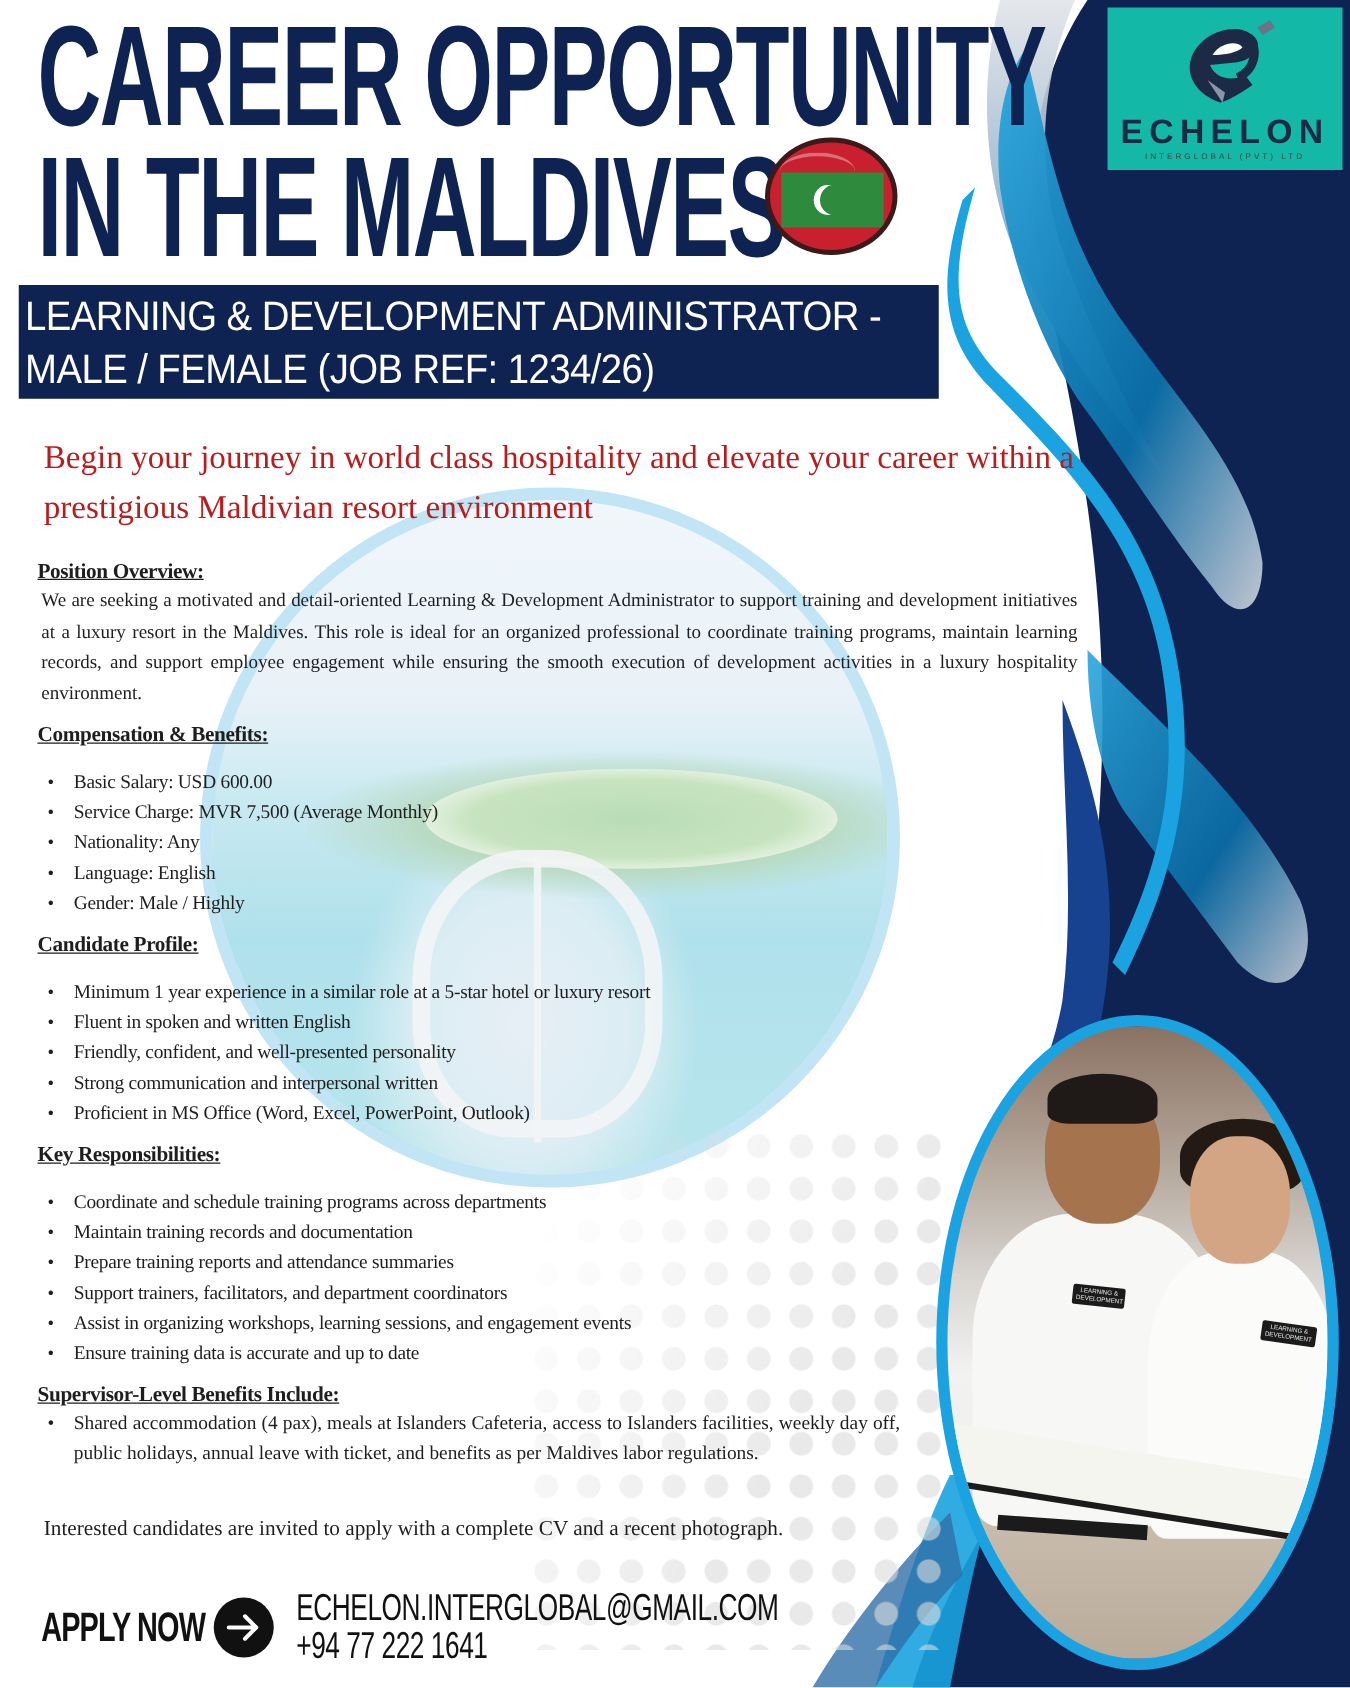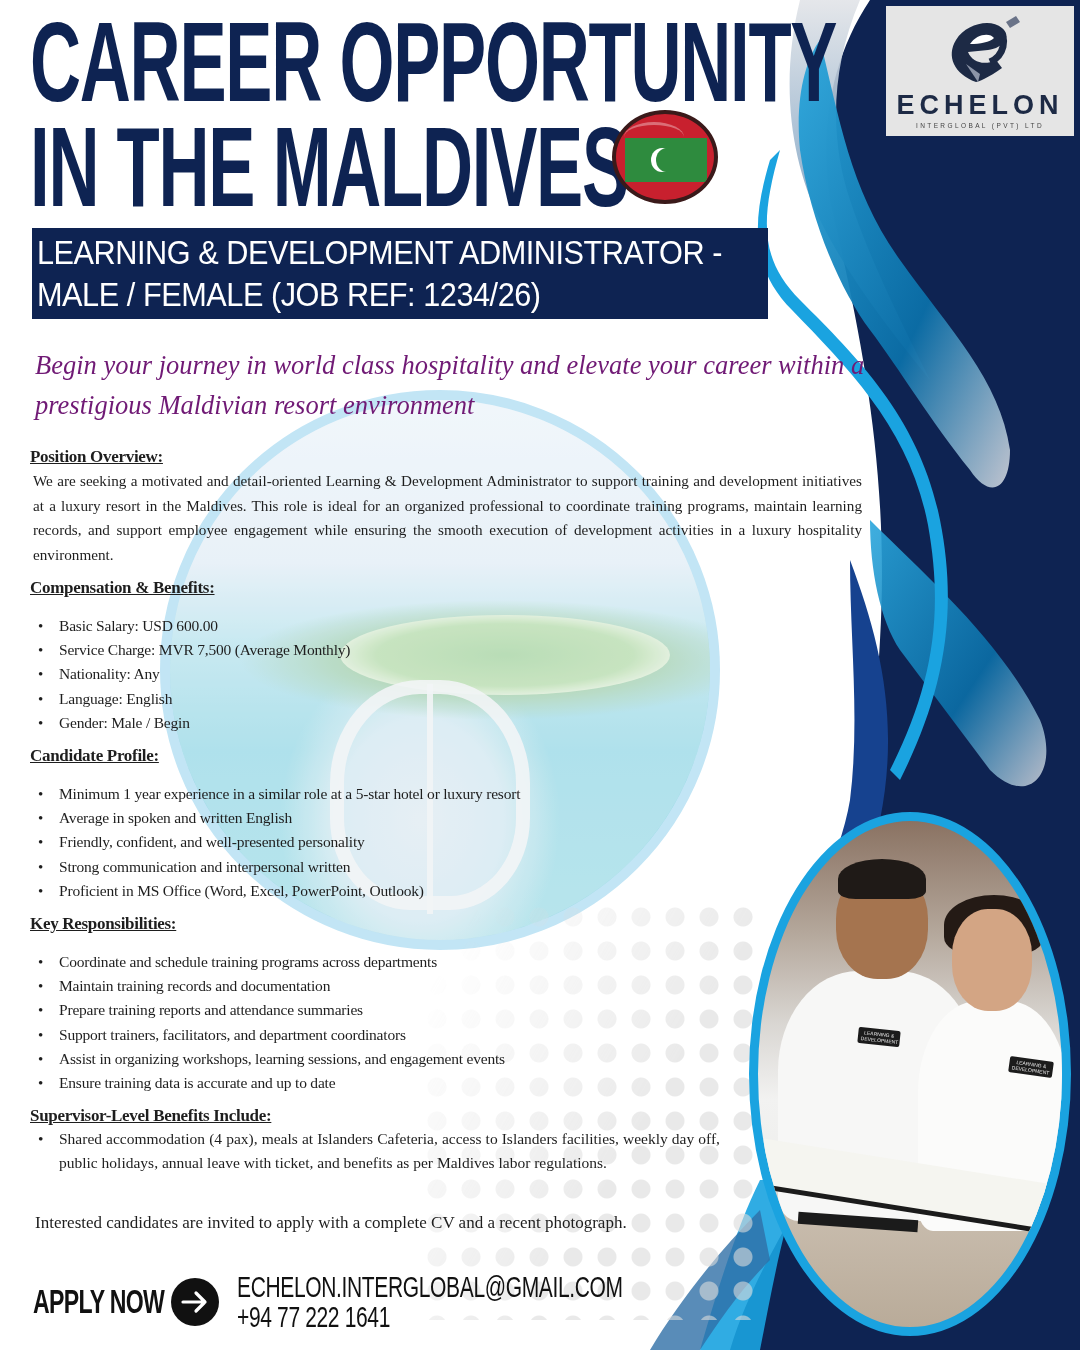--- a/index.html
+++ b/index.html
@@ -41,28 +41,28 @@
 
   .flag { position: absolute; left: 612px; top: 110px; width: 106px; height: 94px; border-radius: 50%; z-index: 3;
     background: #c8202e; border: 4px solid #3a1a1a; overflow: hidden; }
   .flag .green { position: absolute; left: 9px; top: 24px; width: 82px; height: 44px; background: #2e8b3e; }
   .flag .crescent { position: absolute; left: 40px; top: 34px; width: 22px; height: 24px; border-radius: 50%;
     box-shadow: -5px 0 0 0 #ffffff; }
   .flag .shine { position: absolute; left: 8px; top: 8px; width: 60px; height: 30px; border-radius: 50%;
     border-top: 3px solid rgba(255,255,255,0.35); }
 
   
-  .job-banner { position: absolute; left: 32px; top: 228px; width: 736px; height: 91px; background: #0e2352; z-index: 3;
+  .job-banner { position: absolute; left: 15px; top: 228px; width: 736px; height: 91px; background: #0e2352; z-index: 3;
     color: #ffffff; font-family: "Liberation Sans", sans-serif; font-size: 33px; line-height: 42px; padding: 4px 0 0 5px;
     letter-spacing: -0.5px; }
   .job-banner span { display: block; white-space: nowrap; transform: scaleX(0.93); transform-origin: left; }
 
   
   .tagline { position: absolute; left: 35px; top: 345px; width: 830px; z-index: 3; font-family: "Liberation Serif", serif;
-    font-style: italic; font-size: 26.5px; line-height: 40px; color: #701a75; }
+    font-size: 26.5px; line-height: 40px; color: #b91c1c; }
 
   
   .content { position: absolute; left: 30px; top: 446px; width: 832px; z-index: 3; font-family: "Liberation Serif", serif; color: #1e1e1e; }
   .section-title { font-weight: 700; font-size: 17px; text-decoration: underline; line-height: 22px; letter-spacing: -0.3px; }
   .overview { font-size: 15.2px; line-height: 24.5px; text-align: justify; margin-left: 3px; margin-top: 1px; }
   ul.bullets { list-style: none; margin-top: 15px; }
   ul.bullets li { position: relative; padding-left: 29px; font-size: 15.5px; line-height: 24.2px; white-space: nowrap; letter-spacing: -0.2px; }
   ul.bullets li::before { content: "•"; position: absolute; left: 8px; top: 0; font-size: 15px; }
   .gap { height: 10px; }
   .sup-text { position: relative; padding-left: 29px; font-size: 15.5px; line-height: 24px; width: 690px; text-align: justify; }
@@ -71,21 +71,21 @@
 
   
   .apply { position: absolute; left: 33px; top: 1272px; z-index: 3; display: flex; align-items: center; }
   .apply-label { font-family: "Liberation Sans", sans-serif; font-weight: 700; font-size: 33px; color: #111111;
     transform: scaleX(0.7); transform-origin: left; white-space: nowrap; width: 128px; letter-spacing: -1px; }
   .arrow-btn { width: 48px; height: 48px; border-radius: 50%; background: #111111; margin-left: 10px; display: flex; align-items: center; justify-content: center; }
   .contact { margin-left: 18px; font-family: "Liberation Sans", sans-serif; color: #111111; font-size: 30px; line-height: 30px;
     transform: scaleX(0.7); transform-origin: left; white-space: nowrap; letter-spacing: -0.5px; }
 
   
-  .logo { position: absolute; left: 886px; top: 6px; width: 188px; height: 130px; background: #e5e5e5; z-index: 4;
+  .logo { position: absolute; left: 886px; top: 6px; width: 188px; height: 130px; background: #14b8a6; z-index: 4;
     display: flex; flex-direction: column; align-items: center; padding-top: 6px; }
   .logo-word { font-family: "Liberation Sans", sans-serif; font-weight: 700; font-size: 27px; letter-spacing: 5px; color: #1d2a45; margin-top: 2px; }
   .logo-sub { font-family: "Liberation Sans", sans-serif; font-size: 6.5px; letter-spacing: 2.4px; color: #444; margin-top: 1px; }
 
   
   .staff-photo { position: absolute; left: 749px; top: 812px; width: 322px; height: 524px; border-radius: 50%;
     border: 9px solid #1aa3e0; overflow: hidden; z-index: 4;
     background: linear-gradient(180deg, #8a7262 0%, #b4a79b 22%, #d9d6d2 40%, #f2f2f1 55%, #eeeeec 70%, #c8bcad 78%, #b9ab99 100%); }
   .person { position: absolute; }
   .p1-head { left: 78px; top: 48px; width: 92px; height: 110px; border-radius: 45%; background: #a5744f; }
@@ -176,30 +176,30 @@
   </div>
   <div class="gap"></div>
 
   <div>
     <div class="section-title">Compensation &amp; Benefits:</div>
     <ul class="bullets">
       <li>Basic Salary: USD 600.00</li>
       <li>Service Charge: MVR 7,500 (Average Monthly)</li>
       <li>Nationality: Any</li>
       <li>Language: English</li>
-      <li>Gender: Male / Begin</li>
+      <li>Gender: Male / Highly</li>
     </ul>
   </div>
   <div class="gap"></div>
 
   <div>
     <div class="section-title">Candidate Profile:</div>
     <ul class="bullets">
       <li>Minimum 1 year experience in a similar role at a 5-star hotel or luxury resort</li>
-      <li>Average in spoken and written English</li>
+      <li>Fluent in spoken and written English</li>
       <li>Friendly, confident, and well-presented personality</li>
       <li>Strong communication and interpersonal written</li>
       <li>Proficient in MS Office (Word, Excel, PowerPoint, Outlook)</li>
     </ul>
   </div>
   <div class="gap"></div>
 
   <div>
     <div class="section-title">Key Responsibilities:</div>
     <ul class="bullets">

